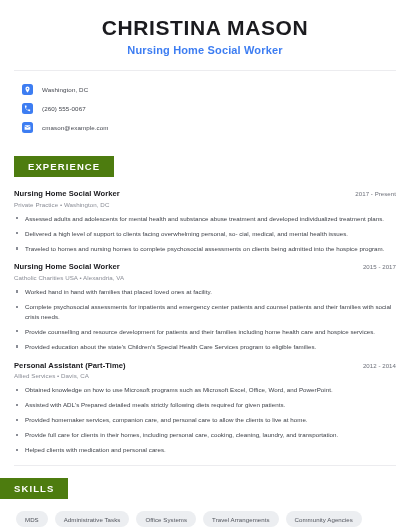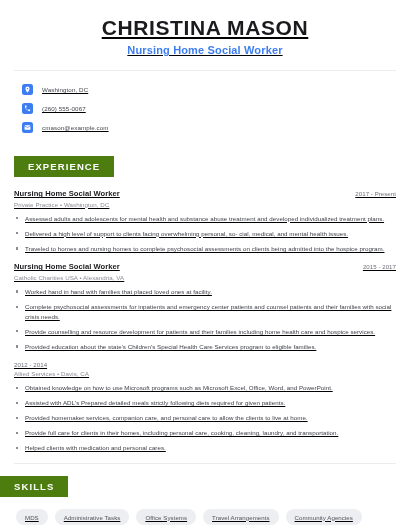--- a/index.html
+++ b/index.html
@@ -14,21 +14,20 @@
     overflow: hidden;
     position: relative;
   }
 
   .resume {
     width: 410px;
     height: 530px;
     box-sizing: border-box;
     position: relative;
     background: #ffffff;
-    text-decoration: underline;
   }
 
   
   .header {
     padding: 16px 20px 0 20px;
     text-align: center;
   }
   .full-name {
     font-size: 21px;
     font-weight: bold;
@@ -248,20 +247,21 @@
       <ul class="bullets">
         <li class="bullet">Worked hand in hand with families that placed loved ones at facility.</li>
         <li class="bullet">Complete psychosocial assessments for inpatients and emergency center patients and counsel patients and their families with social crisis needs.</li>
         <li class="bullet">Provide counselling and resource development for patients and their families including home health care and hospice services.</li>
         <li class="bullet">Provided education about the state's Children's Special Health Care Services program to eligible families.</li>
       </ul>
     </div>
 
     <div class="job">
       <div class="job-head">
+        <span class="job-role">Personal Assistant (Part-Time)</span>
         <span class="job-dates">2012 - 2014</span>
       </div>
       <div class="job-meta">Allied Services  •  Davis, CA</div>
       <ul class="bullets">
         <li class="bullet">Obtained knowledge on how to use Microsoft programs such as Microsoft Excel, Office, Word, and PowerPoint.</li>
         <li class="bullet">Assisted with ADL's Prepared detailed meals strictly following diets required for given patients.</li>
         <li class="bullet">Provided homemaker services, companion care, and personal care to allow the clients to live at home.</li>
         <li class="bullet">Provide full care for clients in their homes, including personal care, cooking, cleaning, laundry, and transportation.</li>
         <li class="bullet">Helped clients with medication and personal cares.</li>
       </ul>

